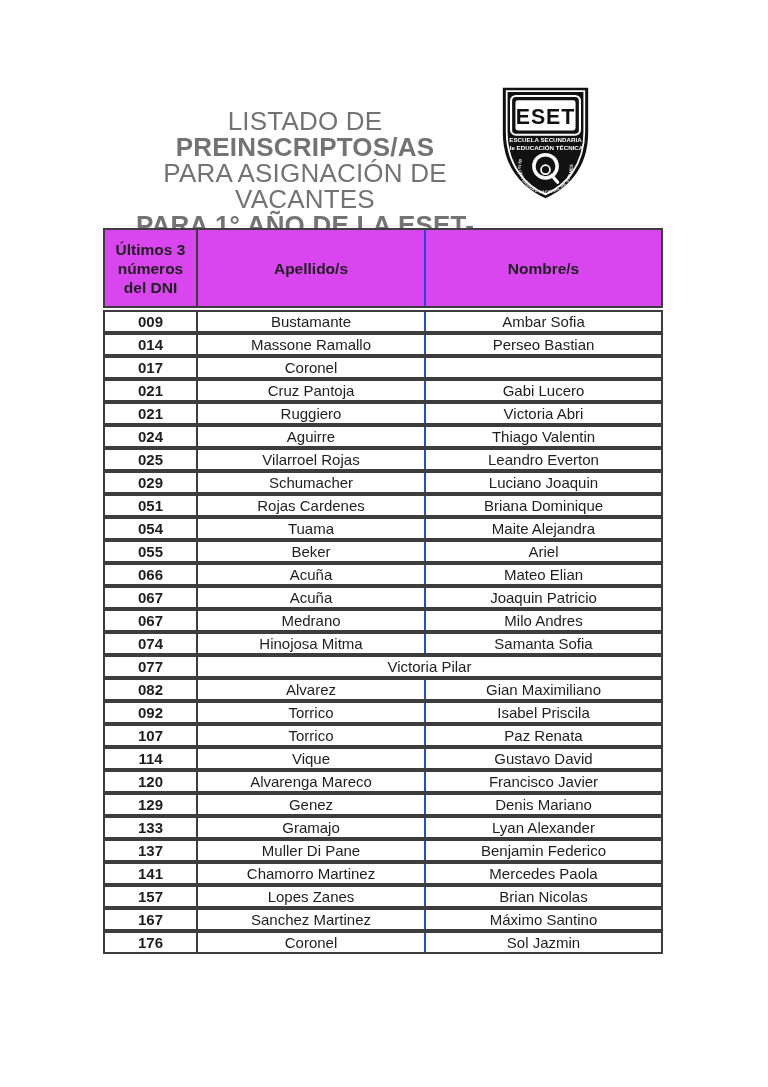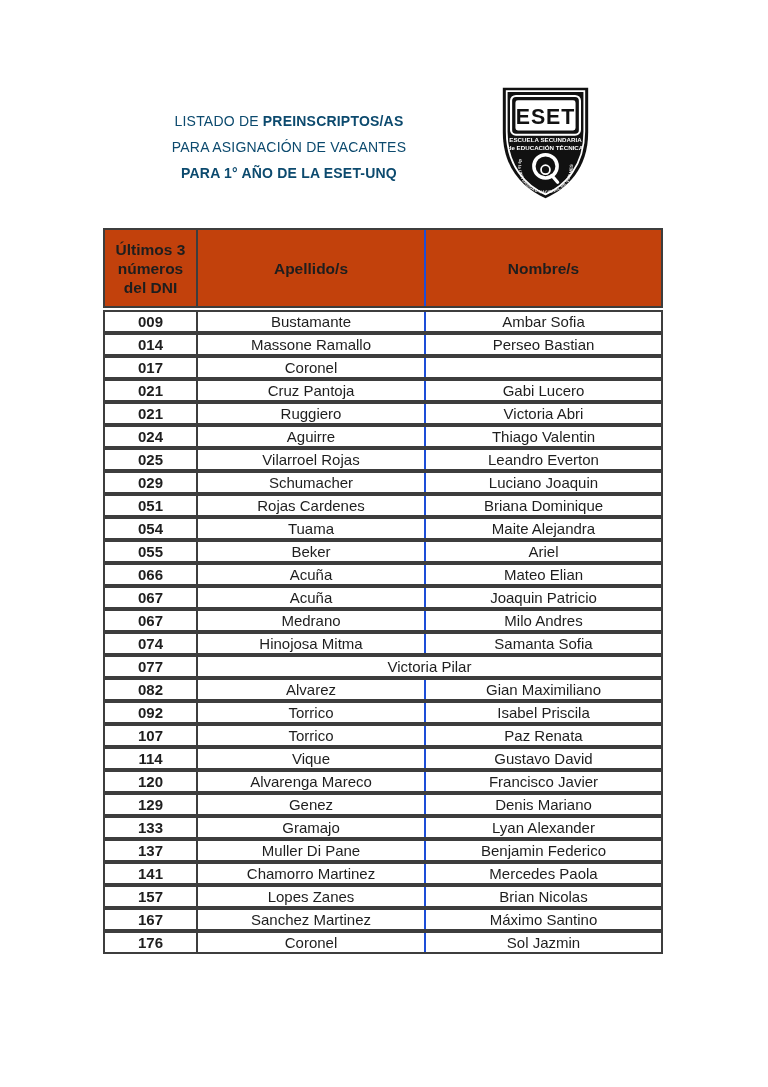--- a/index.html
+++ b/index.html
@@ -6,36 +6,36 @@
   #page{
     position:relative;
     width:768px;height:1087px;
     background:#ffffff;
     font-family:"Liberation Sans","DejaVu Sans",sans-serif;
     color:#1e1e1e;
     overflow:hidden;
   }
   
   .title-block{
-    position:absolute;left:116px;top:108px;width:346px;
+    position:absolute;left:132px;top:108px;width:346px;
     text-align:center;
-    font-size:14px;line-height:26px;
-    color:#0c4a6e;letter-spacing:.2px;
+    font-size:26px;line-height:26px;
+    color:#737373;letter-spacing:.2px;
   }
   .title-block b{font-weight:bold;}
   
   .logo-wrap{position:absolute;left:497px;top:84px;width:97px;height:118px;}
   .logo-wrap svg{display:block;width:100%;height:100%;}
   
   .tbl{position:absolute;left:103px;top:228px;width:560px;}
   .thead{
     display:flex;box-sizing:border-box;
     height:80px;margin-bottom:2px;
     border:2px solid #3d3d3d;
-    background:#c2410c;
+    background:#d946ef;
     font-weight:bold;font-size:15.5px;line-height:19px;
     align-items:center;
   }
   .trow{
     display:flex;box-sizing:border-box;
     height:23px;margin-bottom:0;
     border:2px solid #3d3d3d;
     align-items:center;
     font-size:15px;line-height:19px;
   }

